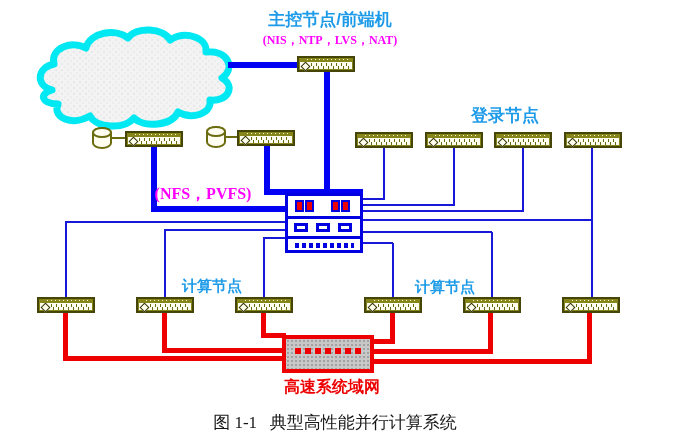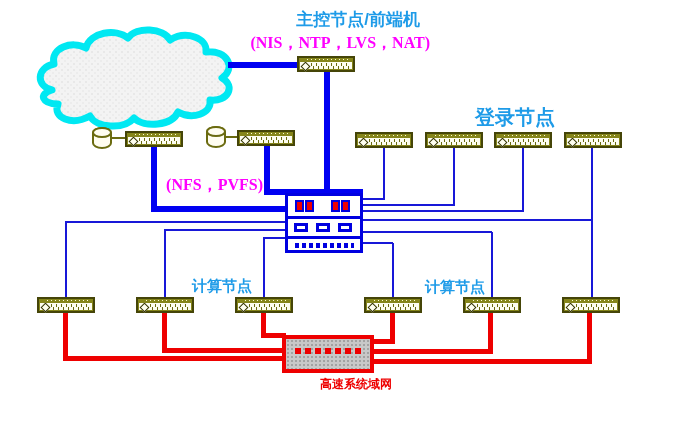--- a/index.html
+++ b/index.html
@@ -40,26 +40,26 @@
   .sw-row3{position:relative;height:14px;}
   .sw-dots{position:absolute;left:7px;top:4px;right:6px;height:5px;
     background:repeating-linear-gradient(90deg,#0000e0 0 4px,transparent 4px 7px);}
   
   .san-box{position:absolute;left:282px;top:335px;width:92px;height:38px;box-sizing:border-box;
     border:4px solid #ee0000;background-color:#c8c8c8;z-index:5;
     background-image:radial-gradient(#a2a2a2 1px,transparent 1px);background-size:4px 4px;}
   .san-dashes{position:absolute;left:9px;top:9px;width:70px;height:6px;
     background:repeating-linear-gradient(90deg,#ee0000 0 6px,transparent 6px 10px);}
   
-  .lbl{position:absolute;text-align:right;z-index:6;line-height:1.15;}
+  .lbl{position:absolute;text-align:center;z-index:6;line-height:1.15;}
   .blue-lbl{color:#1e9be8;font-weight:bold;}
   .magenta-lbl{color:#ff00ff;font-weight:bold;font-family:"Liberation Serif",serif;}
   .cloud-lbl{color:#00d8e6;font-weight:bold;font-size:19px;letter-spacing:4px;}
   .switch-lbl{color:#0000e0;font-weight:bold;font-size:16px;}
-  .san-lbl{color:#ee0000;font-weight:bold;font-size:12px;}
+  .san-lbl{color:#ee0000;font-weight:bold;font-size:16px;}
   .caption{position:absolute;left:155px;top:411px;width:360px;text-align:center;color:#161616;
     font-size:17px;font-family:"Liberation Serif",serif;white-space:pre;z-index:6;}
   .cloud-svg{position:absolute;left:30px;top:20px;z-index:1;}
 </style>
 </head>
 <body>
 
 <div class="stage">
 
   <svg class="cloud-svg" width="210" height="112" viewBox="0 0 210 112">
@@ -111,36 +111,36 @@
   <div class="rl" style="left:261px;top:311px;width:5px;height:27px;"></div>
   <div class="rl" style="left:261px;top:333px;width:25px;height:5px;"></div>
   <div class="rl" style="left:390px;top:311px;width:5px;height:33px;"></div>
   <div class="rl" style="left:371px;top:339px;width:24px;height:5px;"></div>
   <div class="rl" style="left:488px;top:311px;width:5px;height:43px;"></div>
   <div class="rl" style="left:371px;top:349px;width:122px;height:5px;"></div>
   <div class="rl" style="left:587px;top:311px;width:5px;height:53px;"></div>
   <div class="rl" style="left:371px;top:359px;width:221px;height:5px;"></div>
 
   <div class="lbl blue-lbl" style="left:240px;top:10px;width:180px;font-size:17px;">主控节点/前端机</div>
-  <div class="lbl magenta-lbl" style="left:230px;top:34px;width:200px;font-size:16px;font-family:Liberation Serif, serif;">(NIS，NTP，LVS，NAT)</div>
+  <div class="lbl magenta-lbl" style="left:230px;top:34px;width:200px;font-size:12px;font-family:Liberation Serif, serif;">(NIS，NTP，LVS，NAT)</div>
   <div class="server" style="left:297px;top:56px;"></div>
 
-  <div class="lbl blue-lbl" style="left:455px;top:106px;width:100px;font-size:20px;">登录节点</div>
+  <div class="lbl blue-lbl" style="left:455px;top:106px;width:100px;font-size:17px;">登录节点</div>
   <div class="server" style="left:355px;top:132px;"></div>
   <div class="server" style="left:425px;top:132px;"></div>
   <div class="server" style="left:494px;top:132px;"></div>
   <div class="server" style="left:564px;top:132px;"></div>
 
   <div class="cylinder" style="left:92px;top:127px;"></div>
   <div class="conn" style="left:112px;top:137px;width:13px;"></div>
   <div class="server" style="left:125px;top:131px;"></div>
   <div class="cylinder" style="left:206px;top:126px;"></div>
   <div class="conn" style="left:226px;top:136px;width:11px;"></div>
   <div class="server" style="left:237px;top:130px;"></div>
-  <div class="lbl magenta-lbl" style="left:143px;top:176px;width:120px;font-size:16px;">(NFS，PVFS)</div>
+  <div class="lbl magenta-lbl" style="left:143px;top:185px;width:120px;font-size:16px;">(NFS，PVFS)</div>
 
   <div class="switch-box">
     <div class="sw-row1">
       <span class="port-red" style="left:7px;"></span>
       <span class="port-red" style="left:17px;"></span>
       <span class="port-red" style="left:43px;"></span>
       <span class="port-red" style="left:53px;"></span>
     </div>
     <div class="sw-row2">
       <span class="port-blue" style="left:6px;"></span>
@@ -159,14 +159,15 @@
   <div class="server" style="left:235px;top:297px;"></div>
   <div class="server" style="left:364px;top:297px;"></div>
   <div class="server" style="left:463px;top:297px;"></div>
   <div class="server" style="left:562px;top:297px;"></div>
 
   <div class="san-box">
     <span class="san-dashes"></span>
   </div>
   <div class="lbl san-lbl" style="left:272px;top:378px;width:120px;">高速系统域网</div>
 
+  <div class="caption">图 1-1   典型高性能并行计算系统</div>
 
 </div>
 
 </body></html>

